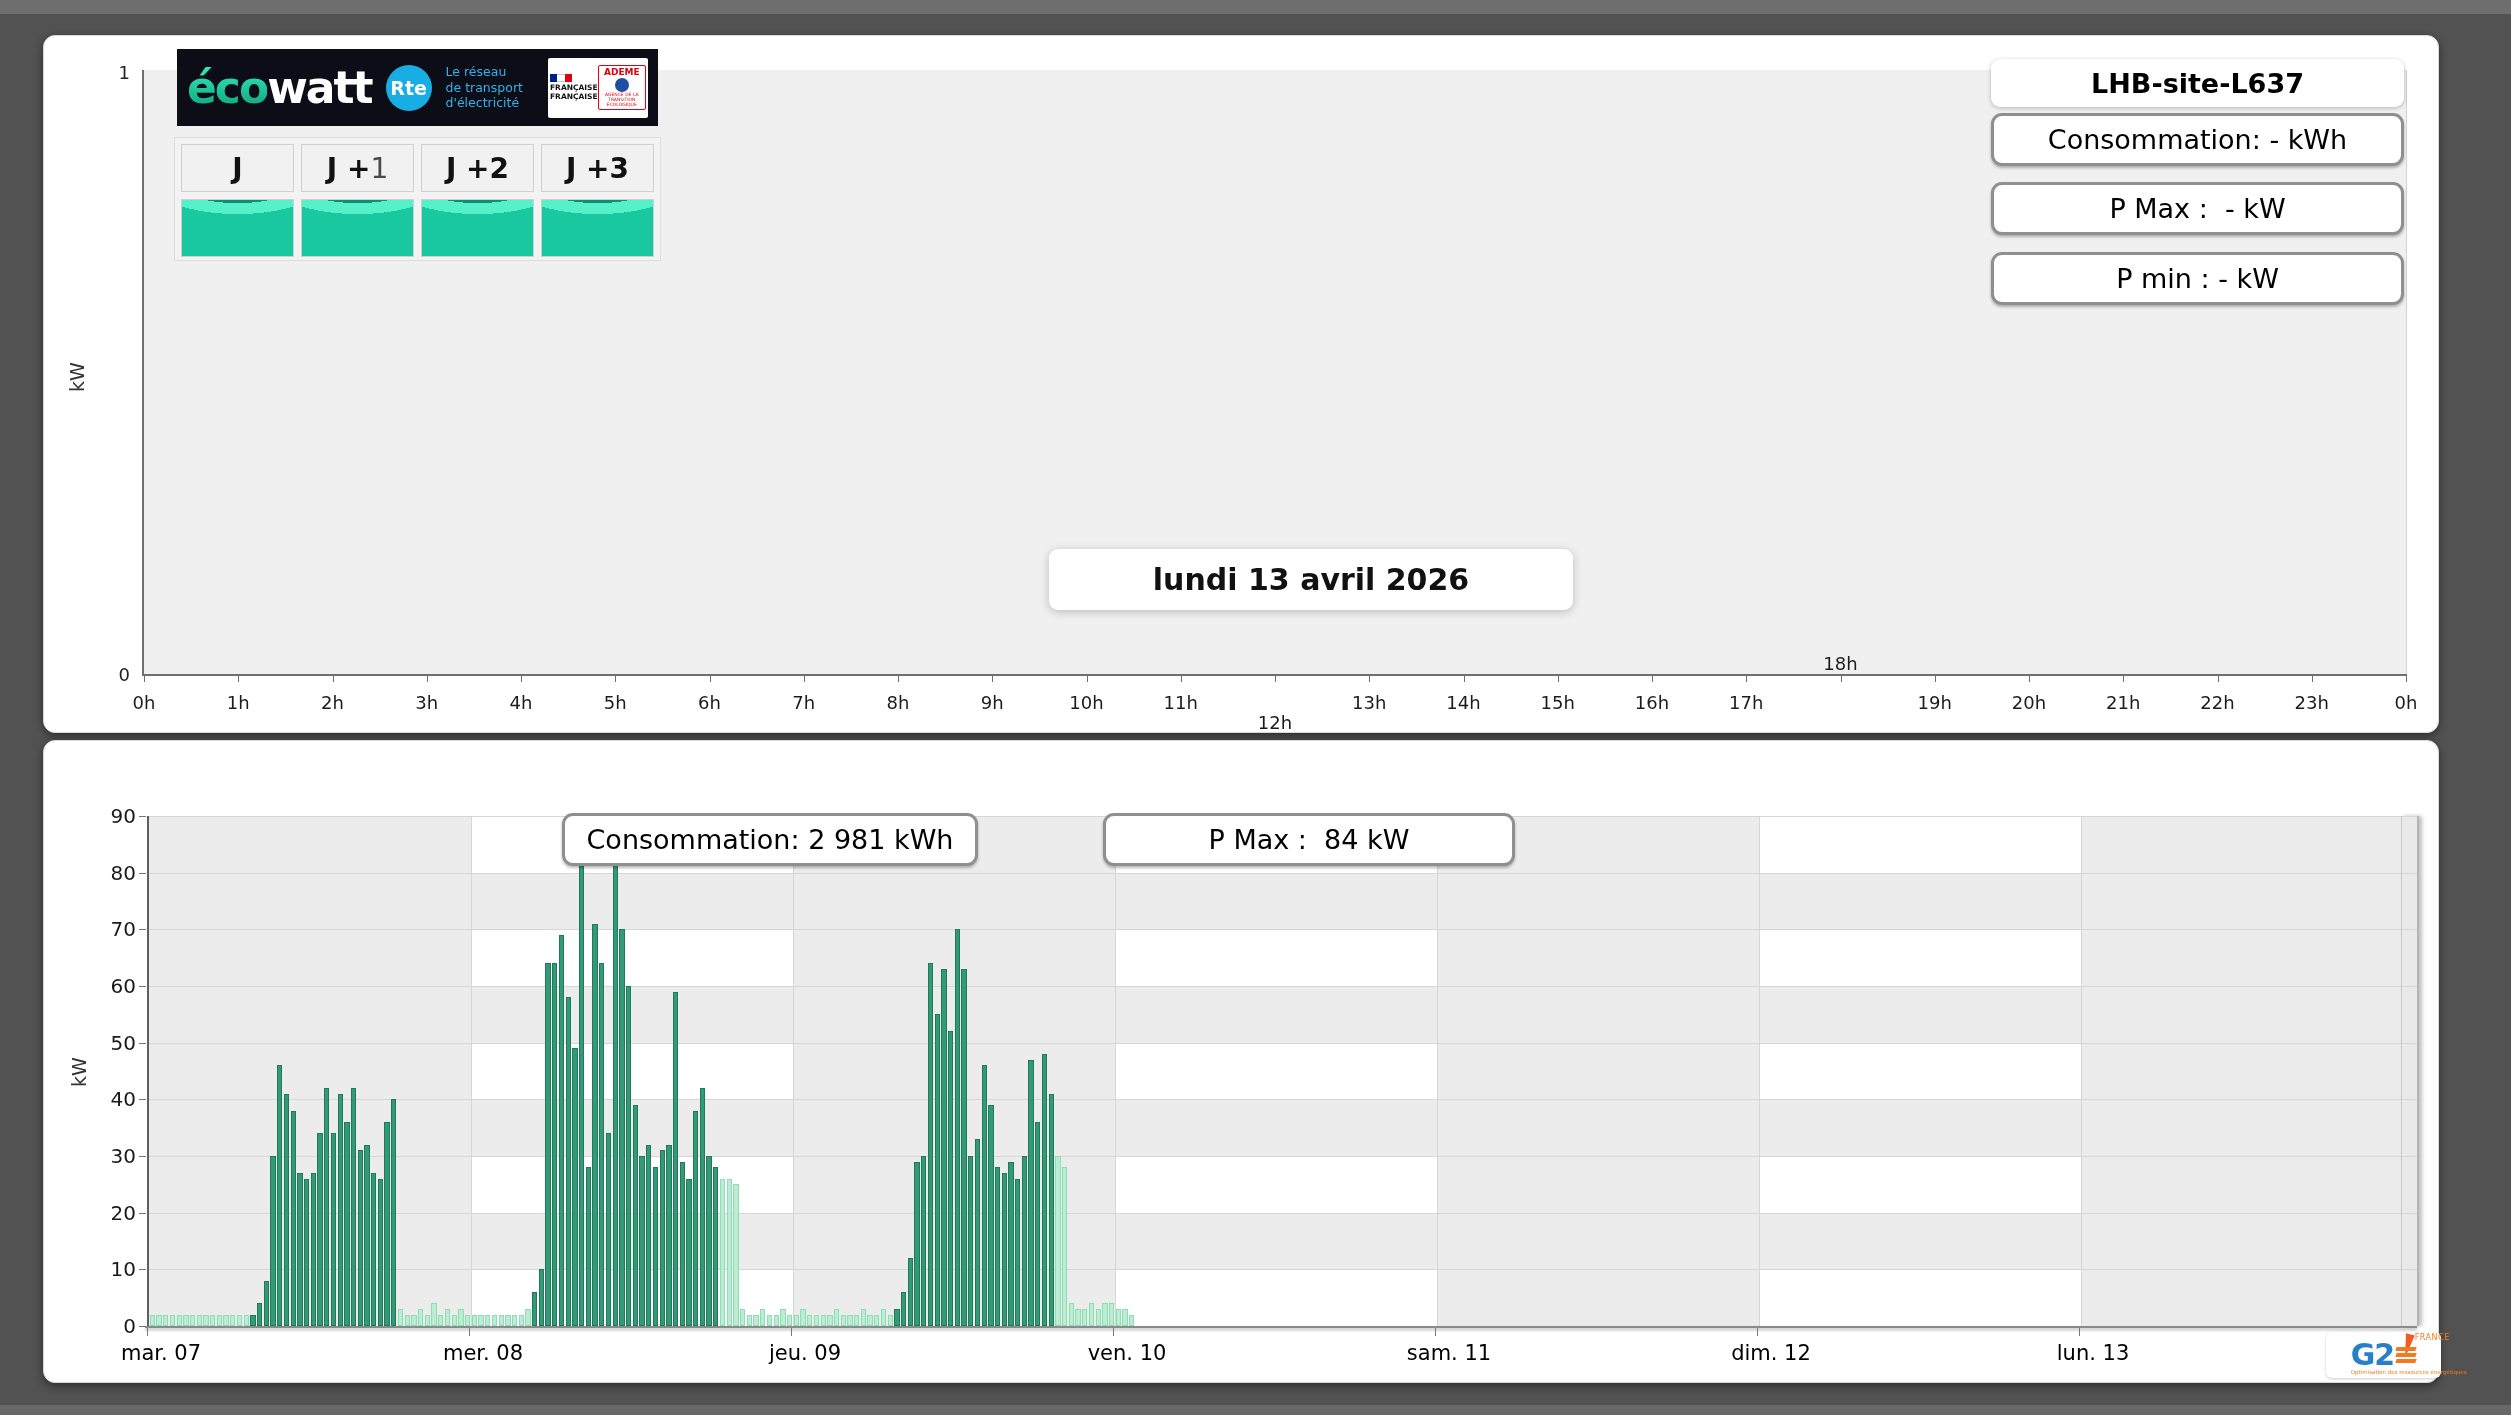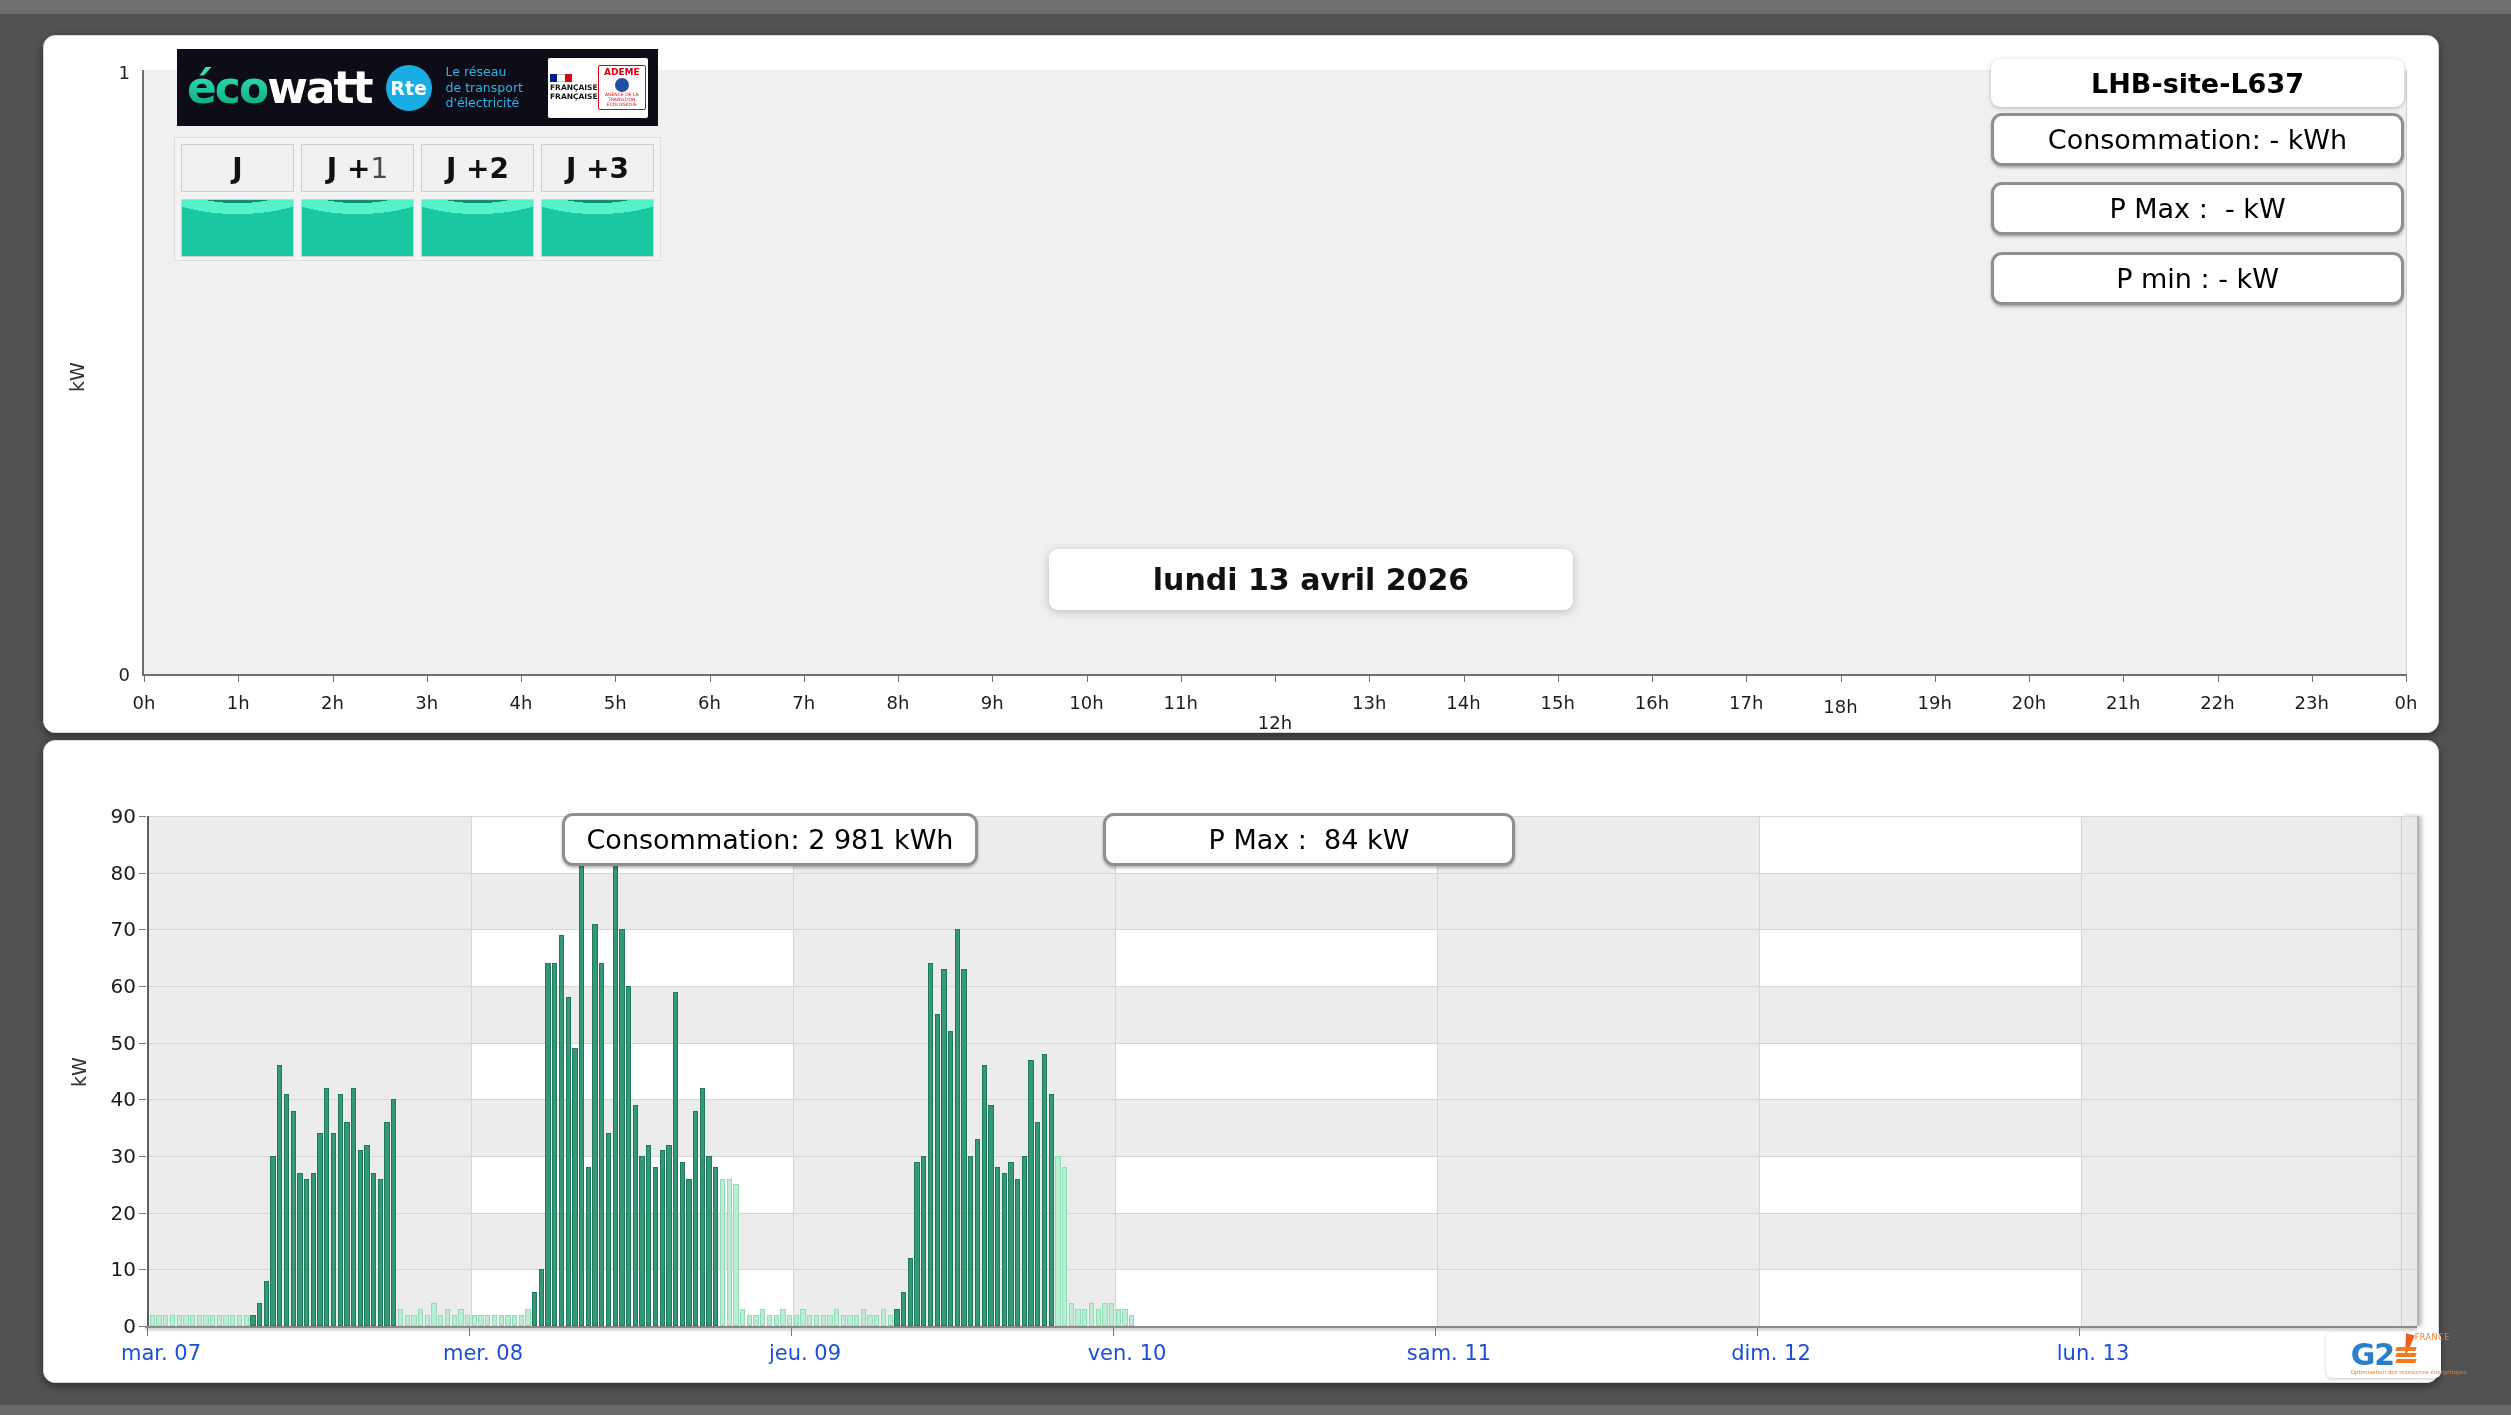--- a/index.html
+++ b/index.html
@@ -102,21 +102,21 @@
     border-left:2px solid #5f5f5f;
   }
   .cell-white{position:absolute;background:#ffffff;}
   .gridline-h{position:absolute;left:0;width:100%;height:1px;background:#d6d6d6;}
   .gridline-v{position:absolute;top:0;width:1px;height:100%;background:#d6d6d6;}
   .bar{position:absolute;box-sizing:border-box;}
   .bar-dark{background:#339976;border:1px solid #1f7a5a;}
   .bar-light{background:#b9eed3;border:1px solid #8fdcb6;}
   #bottom-axis{position:absolute;left:101px;top:585px;width:2272px;height:2px;background:#8a8a8a;box-shadow:0 2px 3px rgba(0,0,0,.3);}
   .dtick{position:absolute;top:587px;width:1px;height:8px;background:#777;}
-  .dlabel{position:absolute;top:600px;font-size:21px;color:#1d4ed8;transform:translateX(-50%);white-space:nowrap;}
+  .dlabel{position:absolute;top:600px;font-size:21px;color:#000000;transform:translateX(-50%);white-space:nowrap;}
   .ylab-bot{position:absolute;width:56px;text-align:right;font-size:20px;color:#1a1a1a;}
   .ytick-bot{position:absolute;width:7px;height:1px;background:#777;}
   #scroll-strip{
     position:absolute;left:2357px;top:75px;width:15px;height:510px;background:#e9e9e9;
     border-left:1px solid #c9c9c9;border-right:2px solid #b5b5b5;box-shadow:3px 0 4px rgba(0,0,0,.25);
     cursor:pointer;
   }
   #stat-b1{left:518px;top:72px;width:410px;}
   #stat-b2{left:1059px;top:72px;width:406px;}
   #stat-b3{left:1569px;top:72px;width:406px;}
@@ -182,21 +182,21 @@
       <div class="hlabel" style="left: 1325.25px; top: 656px;">13h</div>
       <div class="htick" style="left: 1419.5px; top: 638px;"></div>
       <div class="hlabel" style="left: 1419.5px; top: 656px;">14h</div>
       <div class="htick" style="left: 1513.75px; top: 638px;"></div>
       <div class="hlabel" style="left: 1513.75px; top: 656px;">15h</div>
       <div class="htick" style="left: 1608px; top: 638px;"></div>
       <div class="hlabel" style="left: 1608px; top: 656px;">16h</div>
       <div class="htick" style="left: 1702.25px; top: 638px;"></div>
       <div class="hlabel" style="left: 1702.25px; top: 656px;">17h</div>
       <div class="htick" style="left: 1796.5px; top: 638px;"></div>
-      <div class="hlabel" style="left: 1796.5px; top: 660px;">18h</div>
+      <div class="hlabel" style="left: 1796.5px; top: 617px;">18h</div>
       <div class="htick" style="left: 1890.75px; top: 638px;"></div>
       <div class="hlabel" style="left: 1890.75px; top: 656px;">19h</div>
       <div class="htick" style="left: 1985px; top: 638px;"></div>
       <div class="hlabel" style="left: 1985px; top: 656px;">20h</div>
       <div class="htick" style="left: 2079.25px; top: 638px;"></div>
       <div class="hlabel" style="left: 2079.25px; top: 656px;">21h</div>
       <div class="htick" style="left: 2173.5px; top: 638px;"></div>
       <div class="hlabel" style="left: 2173.5px; top: 656px;">22h</div>
       <div class="htick" style="left: 2267.75px; top: 638px;"></div>
       <div class="hlabel" style="left: 2267.75px; top: 656px;">23h</div>

